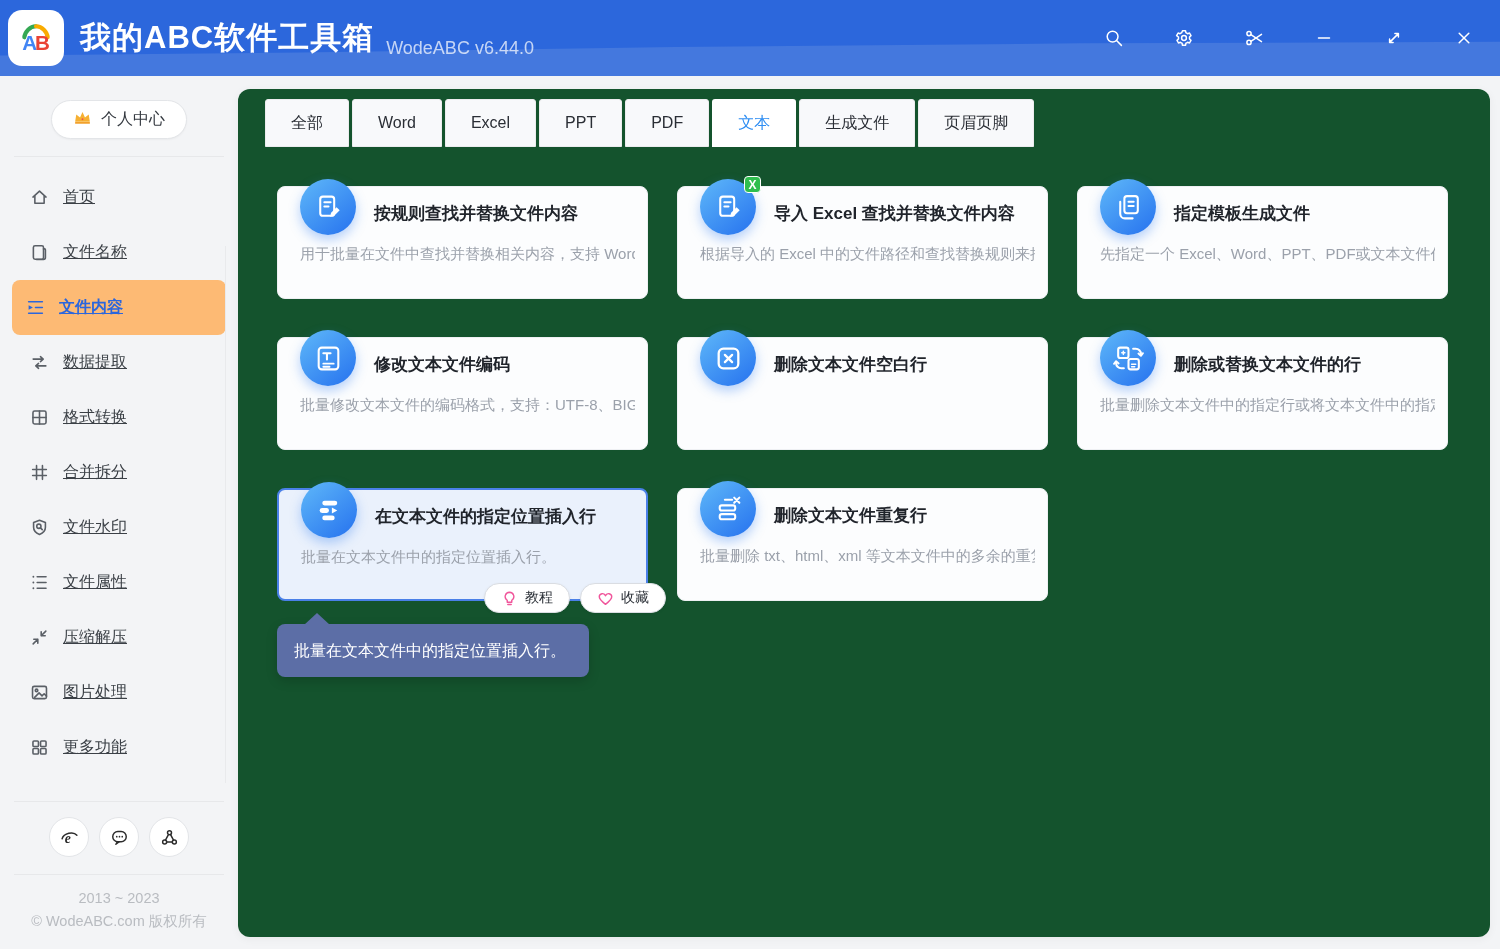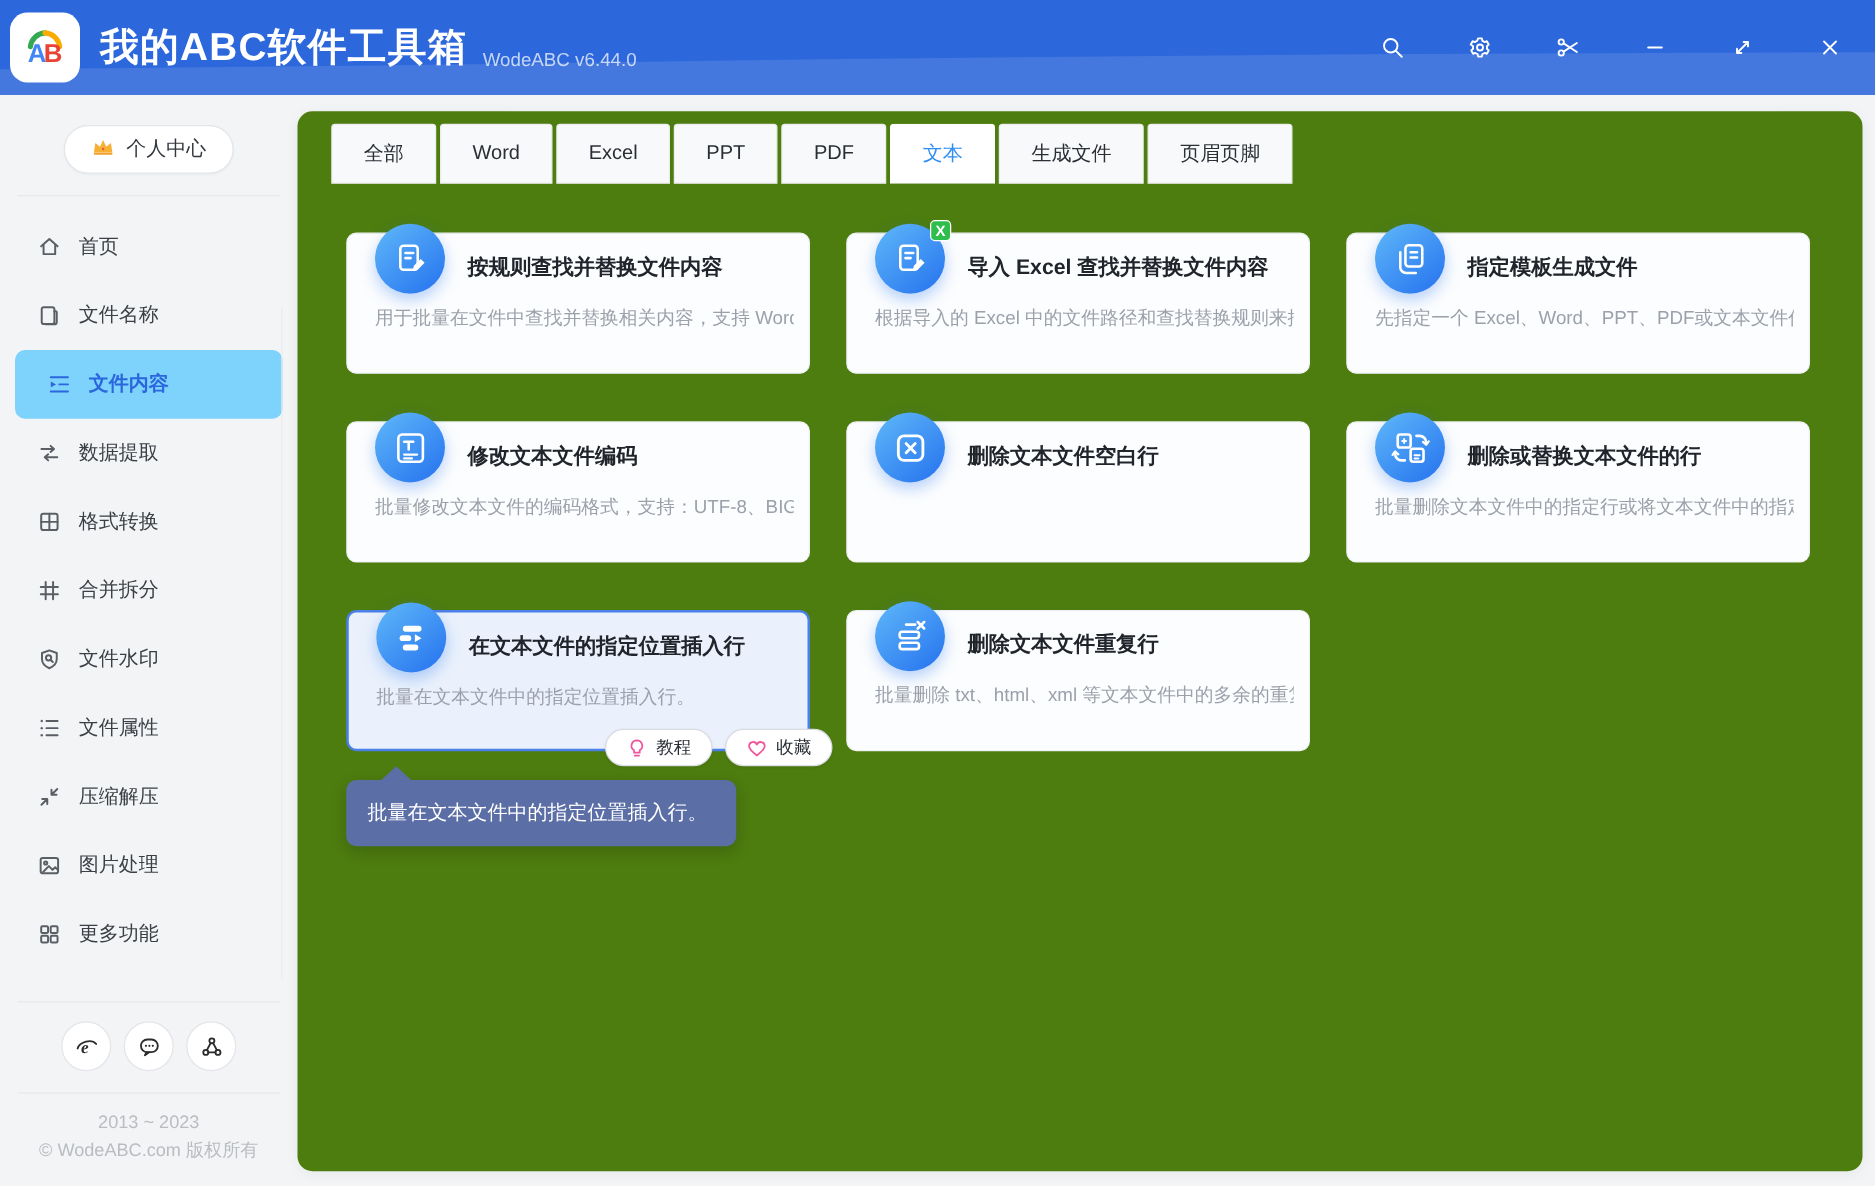--- a/index.html
+++ b/index.html
@@ -19,62 +19,62 @@
   .header-band {
     position:absolute; inset:0; background:var(--header-band,#4478de);
     clip-path:polygon(0 73%, 20% 69%, 45% 62%, 72% 57%, 100% 55%, 100% 100%, 0 100%);
   }
   .logo {
     width:56px; height:56px; background:#fff; border-radius:14px;
     margin-left:8px; display:flex; align-items:center; justify-content:center;
     position:relative; z-index:2;
   }
   .app-title { color:#fff; font-size:31px; font-weight:bold; margin-left:16px; letter-spacing:1px; position:relative; z-index:2; }
-  .app-version { color:rgba(255,255,255,.72); font-size:15px; margin-left:12px; margin-top:20px; position:relative; z-index:2; }
+  .app-version { color:rgba(255,255,255,.72); font-size:18px; margin-left:12px; margin-top:20px; position:relative; z-index:2; }
   .titlebar-icons { margin-left:auto; display:flex; align-items:center; gap:50px; padding-right:26px; position:relative; z-index:2; }
   .tb-btn { background:none; border:none; color:#fff; cursor:pointer; padding:0; }
   .tb-btn svg { width:20px; height:20px; stroke:currentColor; fill:none; stroke-width:1.5; stroke-linecap:round; stroke-linejoin:round; }
 
   
   aside {
     position:absolute; left:0; top:76px; width:238px; height:873px;
     background:#f3f4f6; display:flex; flex-direction:column;
   }
   .side-rule { position:absolute; right:12px; top:170px; bottom:166px; width:1px; background:#e9eaec; }
   .personal-btn {
     margin:24px auto 0; display:flex; align-items:flex-start; gap:9px;
     padding:8px 21px; background:#fff; border:1px solid #e3e5e8; border-radius:20px;
     font-size:16px; color:#33383f; cursor:pointer; box-shadow:0 1px 2px rgba(0,0,0,.04);
   }
   .divider { height:1px; background:#e7e8ea; margin:17px 14px 0; }
   nav { margin-top:13px; }
   .nav-item {
     display:flex; align-items:center; gap:14px; height:55px;
-    padding-left:30px; font-size:16px; color:#3b4046; cursor:pointer;
+    padding-left:30px; font-size:16px; color:#3b4046; cursor:pointer;text-decoration:underline;
   }
   .nav-item .nav-ic { color:#5a5f66; display:flex; }
   .nav-item .nav-ic svg { width:19px; height:19px; stroke:currentColor; fill:none; stroke-width:1.5; stroke-linecap:round; stroke-linejoin:round; }
   .nav-item.active {
-    background:#7dd3fc; border-radius:8px; margin:0 12px; padding-left:26px;
+    background:#fdba74; border-radius:8px; margin:0 12px; padding-left:14px;
     color:var(--accent,#2b66dd); font-weight:bold;
   }
   .nav-item.active .nav-ic { color:var(--accent,#2b66dd); }
   .side-bottom { margin-top:auto; }
   .circle-row { display:flex; justify-content:center; gap:10px; margin:15px 0; }
   .circle-btn {
     width:40px; height:40px; border-radius:50%; background:#fff; border:1px solid #e3e5e8;
     display:flex; align-items:center; justify-content:center; cursor:pointer; color:#2c2c2c;
   }
   .circle-btn svg { width:19px; height:19px; stroke:currentColor; fill:none; stroke-width:1.4; stroke-linecap:round; stroke-linejoin:round; }
   .copyright { text-align:center; color:#b9bcc1; font-size:14.5px; line-height:23px; margin:12px 0 16px; }
 
   
   main {
     position:absolute; left:238px; top:89px; width:1252px; height:848px;
-    background:#4d7c0f; border-radius:12px; box-shadow:0 2px 10px rgba(0,0,0,.05);
+    background:#14532d; border-radius:12px; box-shadow:0 2px 10px rgba(0,0,0,.05);
   }
   .tabs { display:flex; gap:3px; padding:10px 0 0 27px; }
   .tab {
     height:48px; padding:0 25px; display:flex; align-items:center;
     background:#f8f9fb; border:1px solid #ececee; border-radius:3px 3px 0 0;
     font-size:16px; color:#2a2e35; cursor:pointer;
   }
   .tab.active { background:#fff; border-color:transparent; color:var(--active-tab,#2f8ef3); }
 
   .cards {

